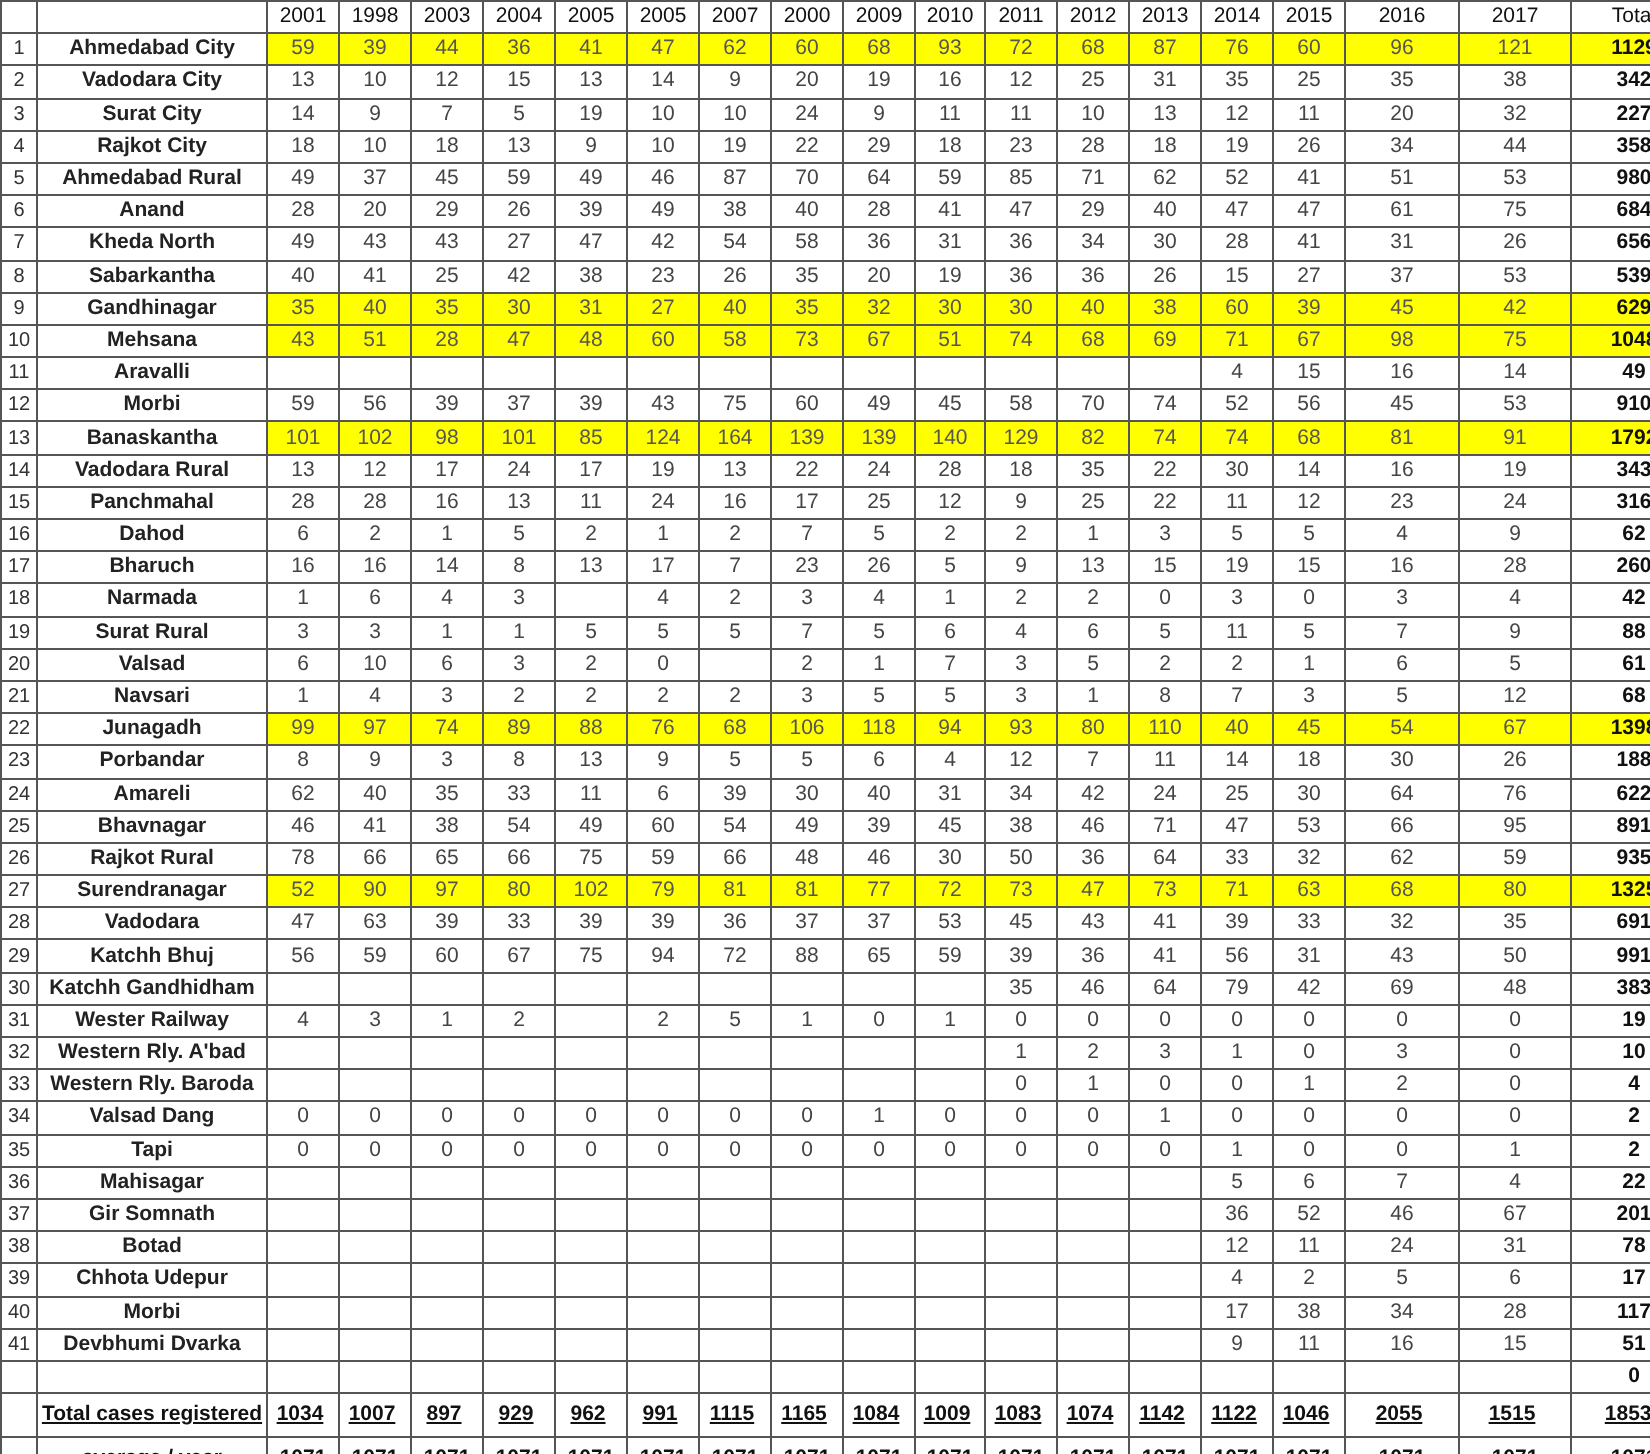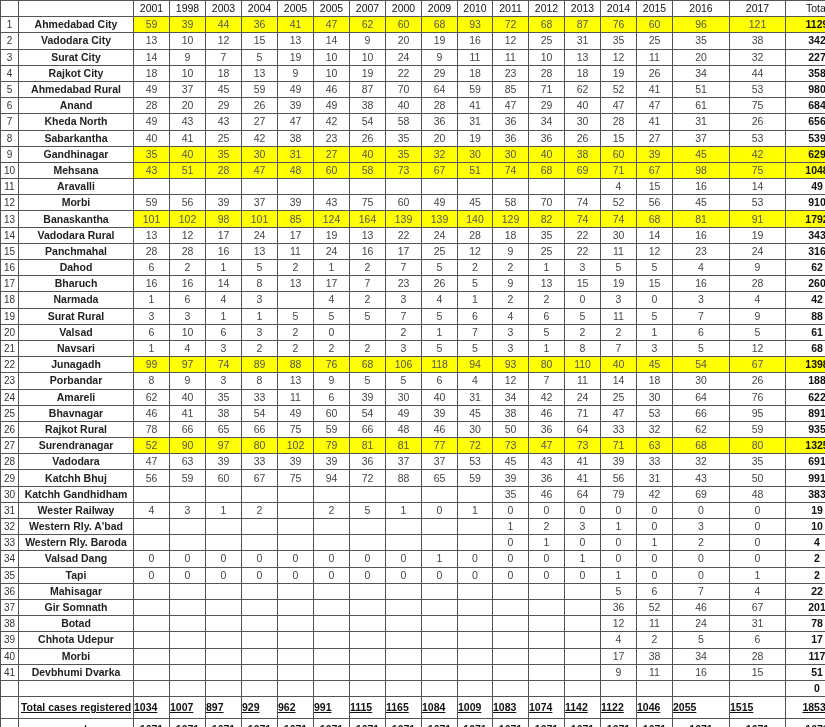--- a/index.html
+++ b/index.html
@@ -22,21 +22,21 @@
     overflow:hidden;
   }
   td.num { text-align:center; color:#333; font-size:10px; width:18px; }
   td.name { text-align:left; font-weight:bold; padding-left:2px; border-left:2px solid #333; }
   td.hdr { font-weight:normal; color:#111; }
   td.tot { font-weight:bold; color:#111; }
   tr.hl td.val, tr.hl td.tot { background:#ffff00; }
   tr.hl td.val { color:#555; }
   td.val { color:#444; }
   tr.summary td { font-weight:bold; height:21px; line-height:21px; color:#111;text-decoration:underline; }
-  tr.summary td.sumval { text-align:left; padding-right:3px; }
+  tr.summary td.sumval { text-align:center; padding-right:3px; }
   tr.summary td.sumtot { text-align:center; }
   tr.summary td.name { font-weight:bold; }
   tr.avg td.sumval { text-align:center; padding-right:0; }
   tr.spacer td { height:15px; }
 </style>
 </head>
 <body>
 
 <table class="grid">
   <colgroup>

